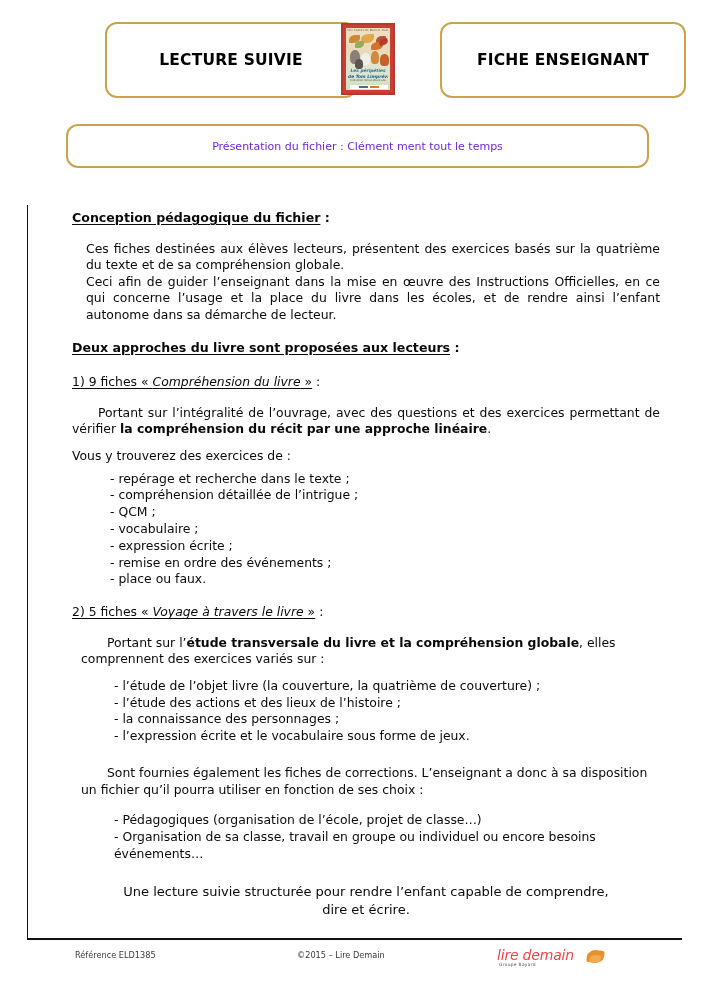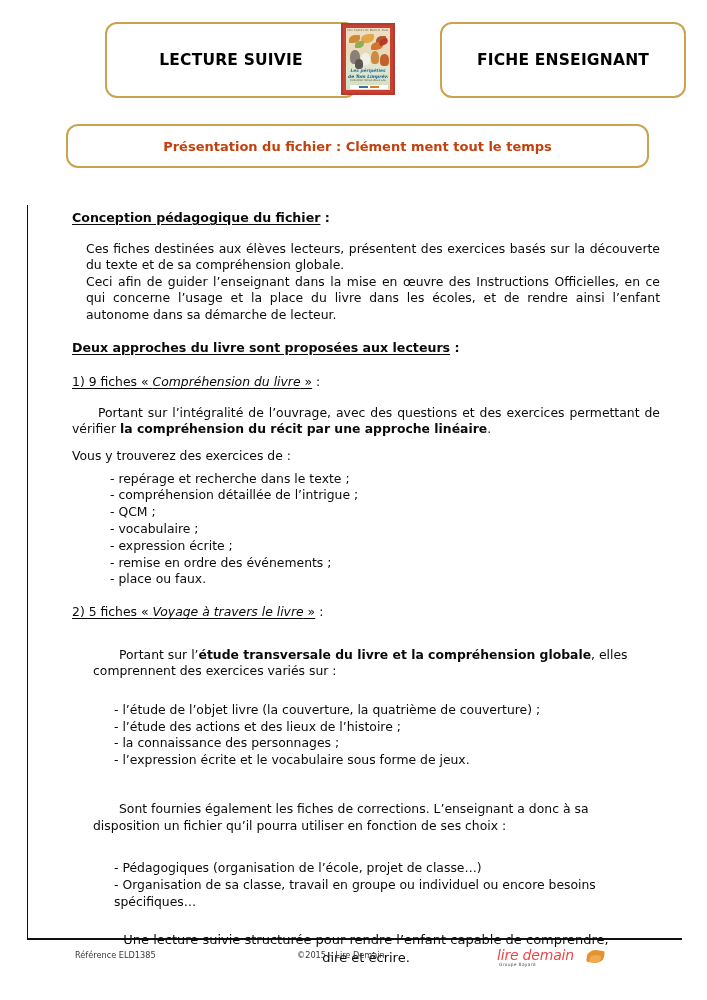--- a/index.html
+++ b/index.html
@@ -132,23 +132,23 @@
     height: 44px;
     box-sizing: border-box;
     border: 2px solid #c9a34e;
     border-radius: 12px;
     display: flex;
     align-items: center;
     justify-content: center;
     background: #ffffff;
   }
   .title-box span {
-    font-weight: bold;
-    font-size: 13px;
-    color: #c2410c;
+    font-weight: normal;
+    font-size: 11px;
+    color: #6d28d9;
   }
 
   
   .frame-vline {
     position: absolute;
     left: 27px;
     top: 205px;
     width: 1px;
     height: 734px;
     background: #111;
@@ -190,21 +190,21 @@
     margin: 0;
     padding-left: 14px;
     text-align: justify;
   }
   .hang {
     margin: 0;
     text-align: justify;
     text-indent: 26px;
   }
   .hang-narrow {
-    margin: 12px;
+    margin: 0;
     padding-left: 9px;
     text-align: left;
     text-indent: 26px;
   }
   .sec-head {
     margin: 0;
     font-size: 12.4px;
   }
   .sec-head u { text-decoration: underline; text-underline-offset: 2px; }
   .sec-head i { font-style: italic; }
@@ -327,21 +327,21 @@
 
 <div class="frame-vline"></div>
 <div class="frame-hline"></div>
 
 <div class="body">
 
   <p class="h-under"><u>Conception pédagogique du fichier</u><span class="plain"> :</span></p>
 
   <div class="spacer-14"></div>
 
-  <p class="just-p">Ces fiches destinées aux élèves lecteurs, présentent des exercices basés sur la découverte du texte et de sa compréhension globale.</p>
+  <p class="just-p">Ces fiches destinées aux élèves lecteurs, présentent des exercices basés sur la quatrième du texte et de sa compréhension globale.</p>
   <p class="just-p">Ceci afin de guider l’enseignant dans la mise en œuvre des Instructions Officielles, en ce qui concerne l’usage et la place du livre dans les écoles, et de rendre ainsi l’enfant autonome dans sa démarche de lecteur.</p>
 
   <div class="spacer-16"></div>
 
   <p class="h-under"><u>Deux approches du livre sont proposées aux lecteurs</u><span class="plain"> :</span></p>
 
   <div class="spacer-18"></div>
 
   <p class="sec-head"><u><span>1) 9 fiches </span><span>« </span><i>Compréhension du livre</i><span> »</span></u><span> :</span></p>
 
@@ -383,21 +383,21 @@
   </ul>
 
   <div class="spacer-20"></div>
 
   <p class="hang-narrow">Sont fournies également les fiches de corrections. L’enseignant a donc à sa disposition un fichier qu’il pourra utiliser en fonction de ses choix :</p>
 
   <div class="spacer-14"></div>
 
   <ul class="bullets b2">
     <li>- Pédagogiques (organisation de l’école, projet de classe…)</li>
-    <li>- Organisation de sa classe, travail en groupe ou individuel ou encore besoins spécifiques…</li>
+    <li>- Organisation de sa classe, travail en groupe ou individuel ou encore besoins événements…</li>
   </ul>
 
   <div class="spacer-20"></div>
 
   <p class="center-final">Une lecture suivie structurée pour rendre l’enfant capable de comprendre, dire et écrire.</p>
 </div>
 
 <div class="footer">
   <div class="footer-ref">Référence ELD1385</div>
   <div class="footer-copy">©2015 – Lire Demain</div>

